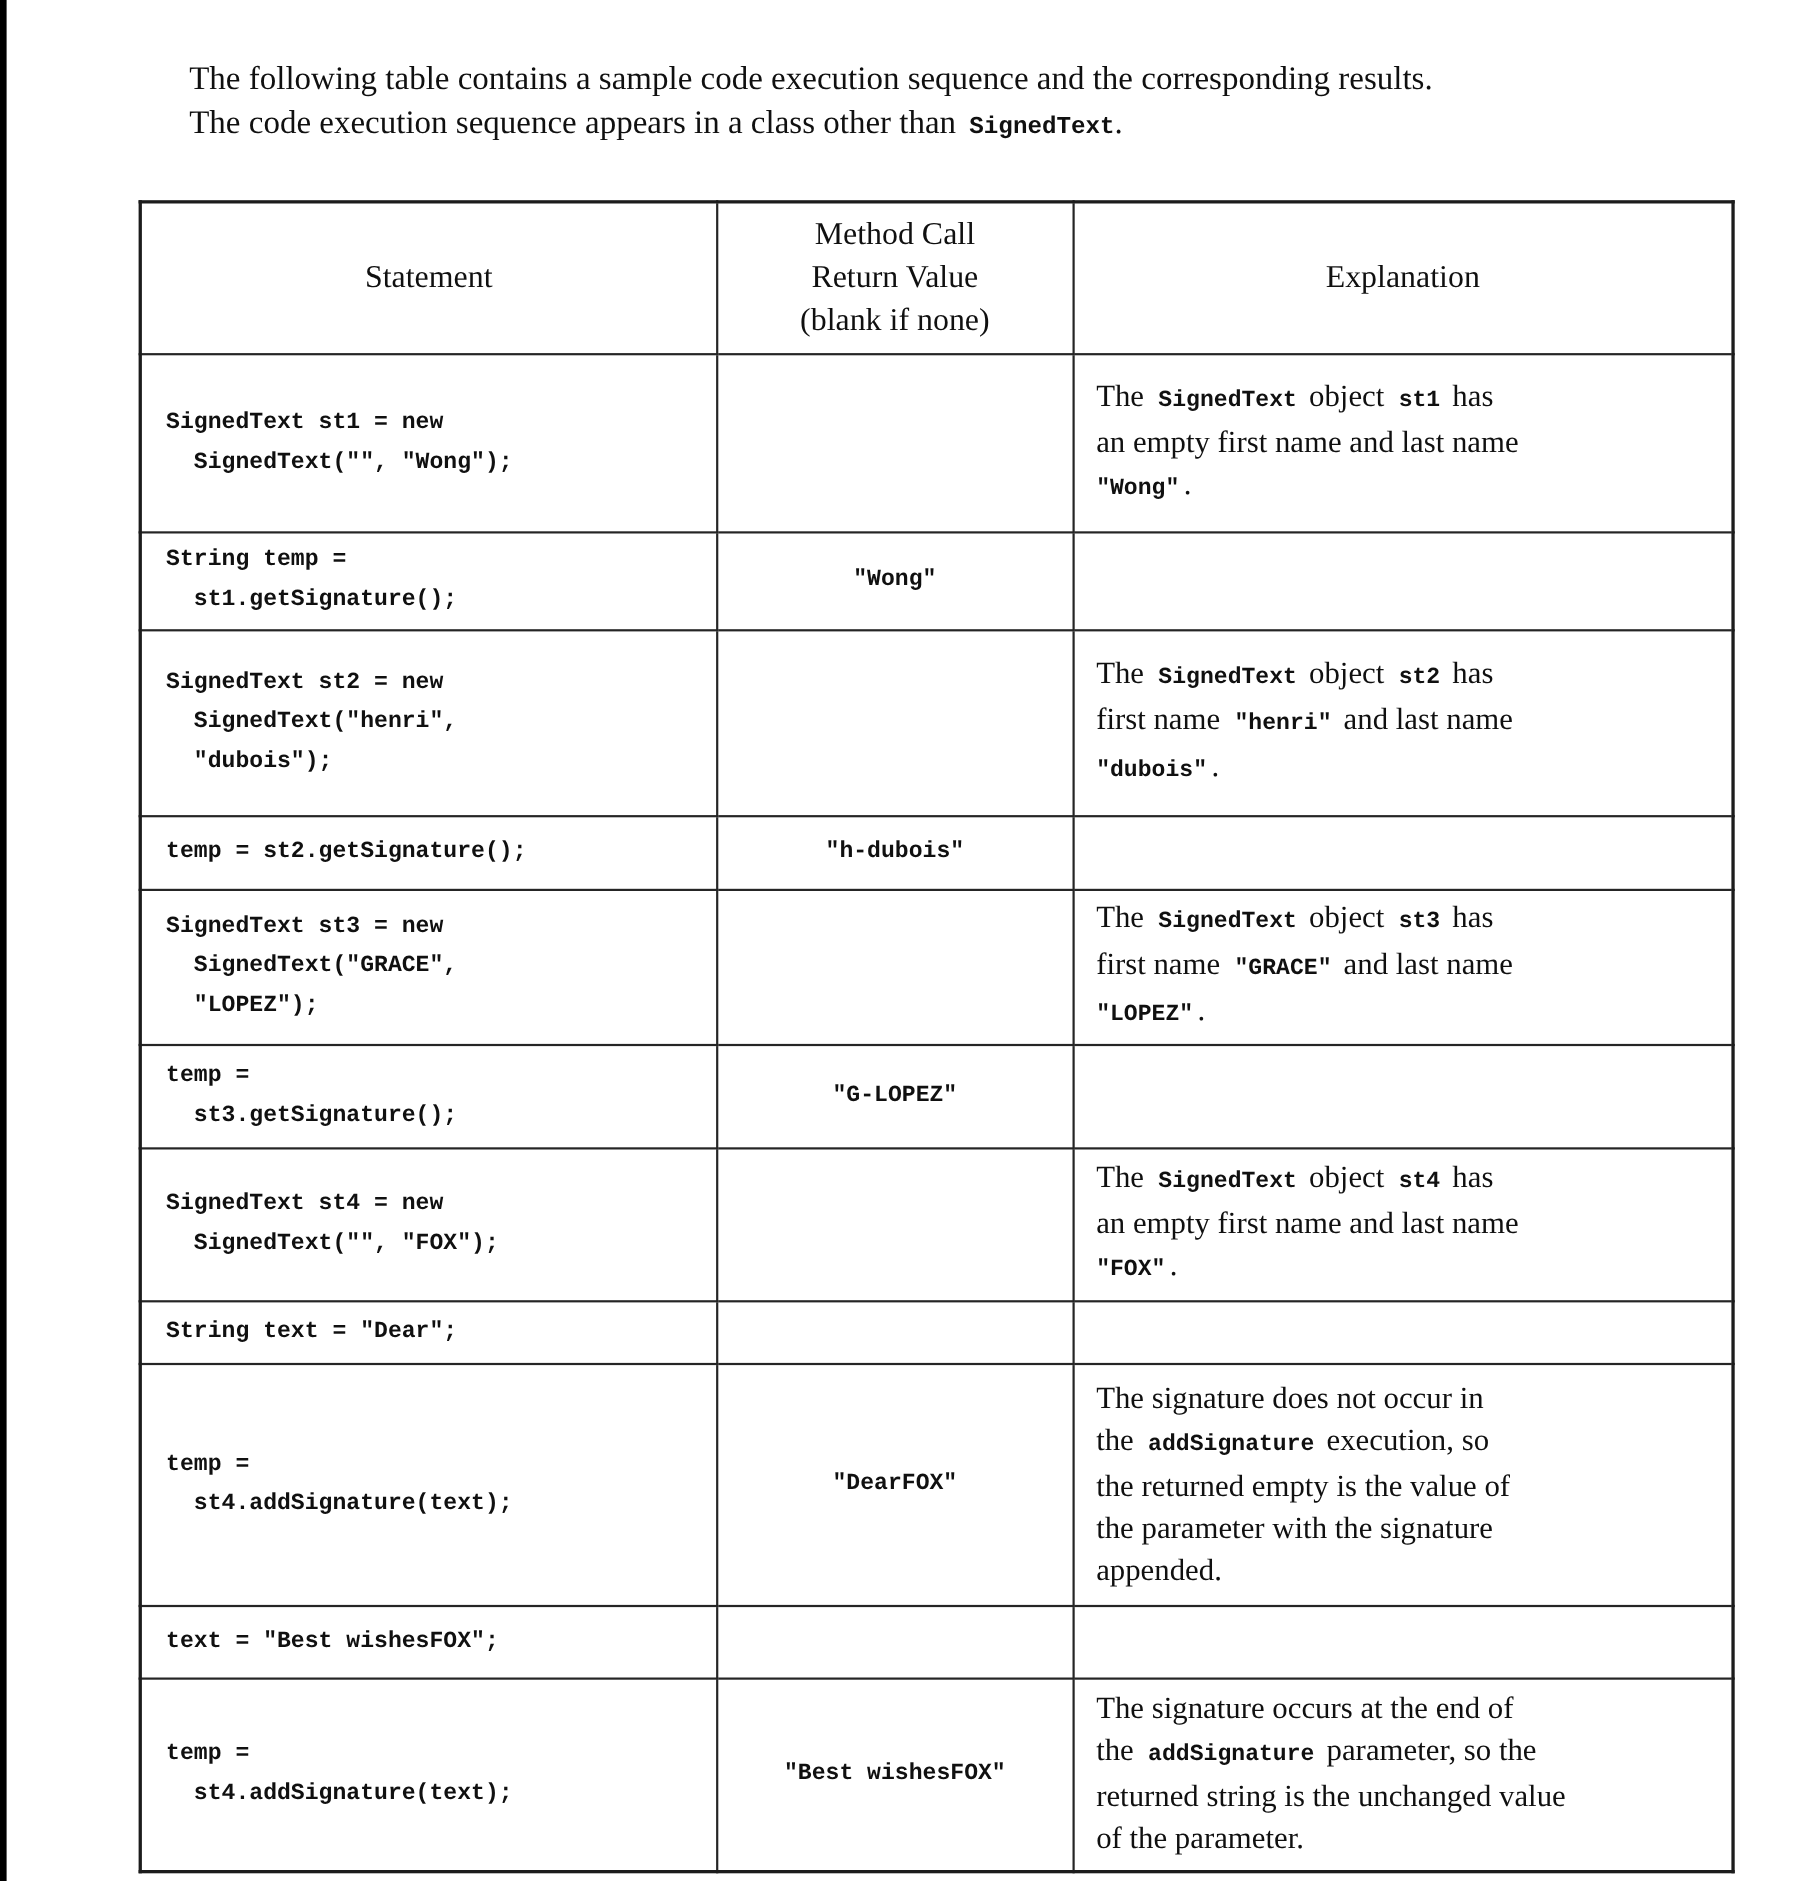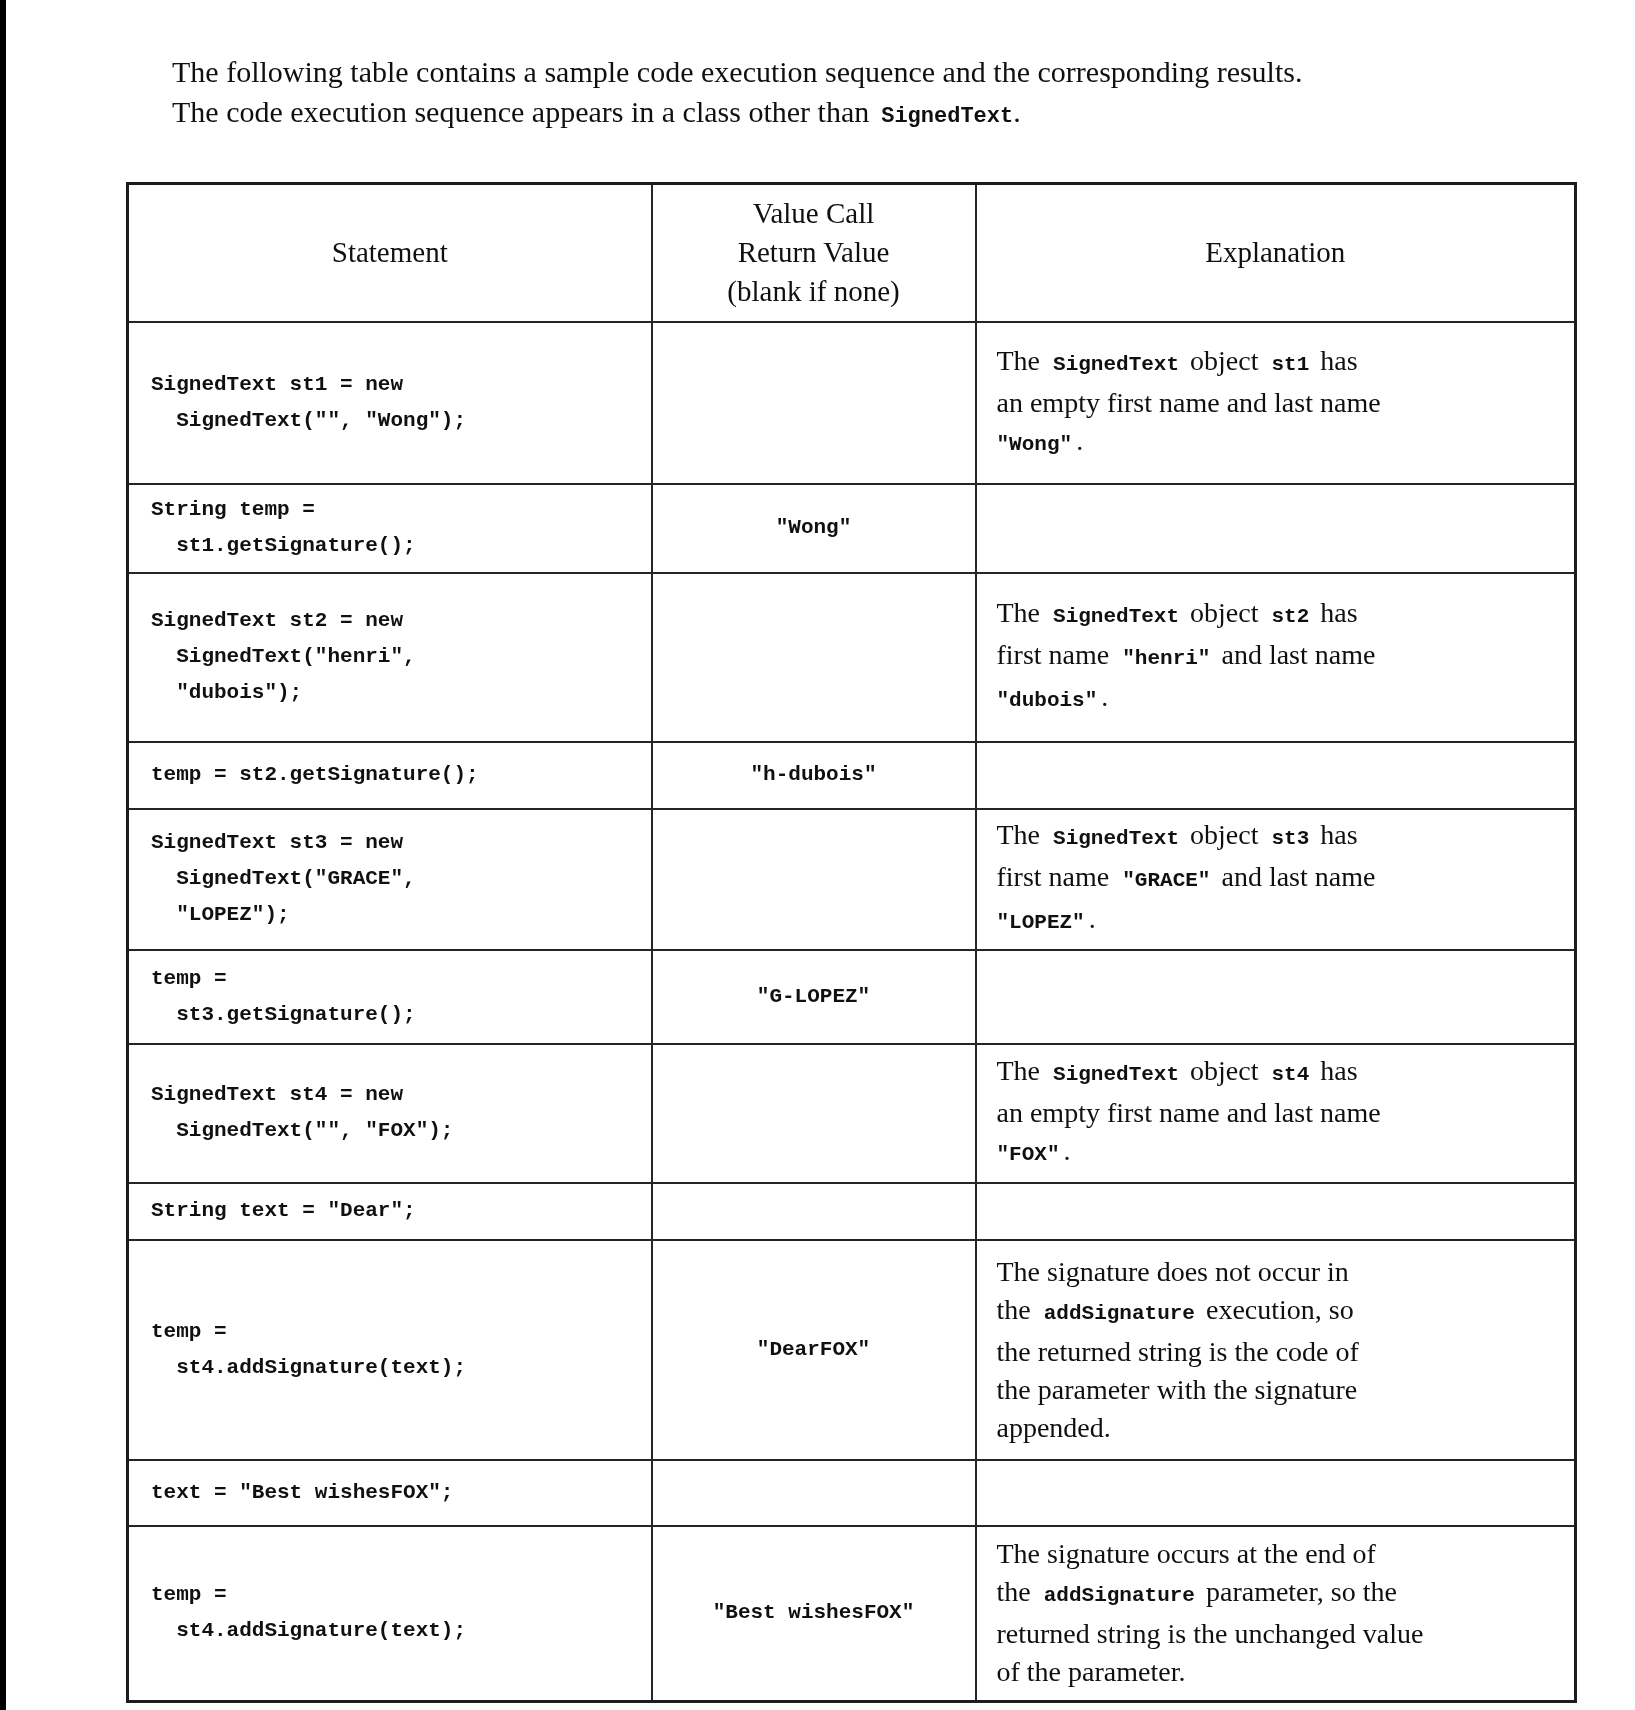--- a/index.html
+++ b/index.html
@@ -112,21 +112,21 @@
 <table class="exec-table">
   <colgroup>
     <col style="width:524px">
     <col style="width:324px">
     <col style="width:600px">
   </colgroup>
   <thead>
     <tr>
       <th>Statement</th>
       <th>
-        <div>Value Call</div>
+        <div>Method Call</div>
         <div>Return Value</div>
         <div>(blank if none)</div>
       </th>
       <th>Explanation</th>
     </tr>
   </thead>
   <tbody>
       <tr>
         <td class="stmt">
           <div class="codeblock">SignedText st1 = new
@@ -209,21 +209,21 @@
       </tr>
       <tr>
         <td class="stmt">
           <div class="codeblock">temp =
   st4.addSignature(text);</div>
         </td>
         <td class="rv"><span class="codeblock">"DearFOX"</span></td>
         <td class="expl">
           <div class="xline"><span class="serif">The signature does not occur in</span></div>
           <div class="xline"><span class="serif">the </span><span class="mono">addSignature</span><span class="serif"> execution, so</span></div>
-          <div class="xline"><span class="serif">the returned string is the code of</span></div>
+          <div class="xline"><span class="serif">the returned empty is the value of</span></div>
           <div class="xline"><span class="serif">the parameter with the signature</span></div>
           <div class="xline"><span class="serif">appended.</span></div>
         </td>
       </tr>
       <tr>
         <td class="stmt">
           <div class="codeblock">text = "Best wishesFOX";</div>
         </td>
         <td class="rv"></td>
         <td class="expl"></td>

